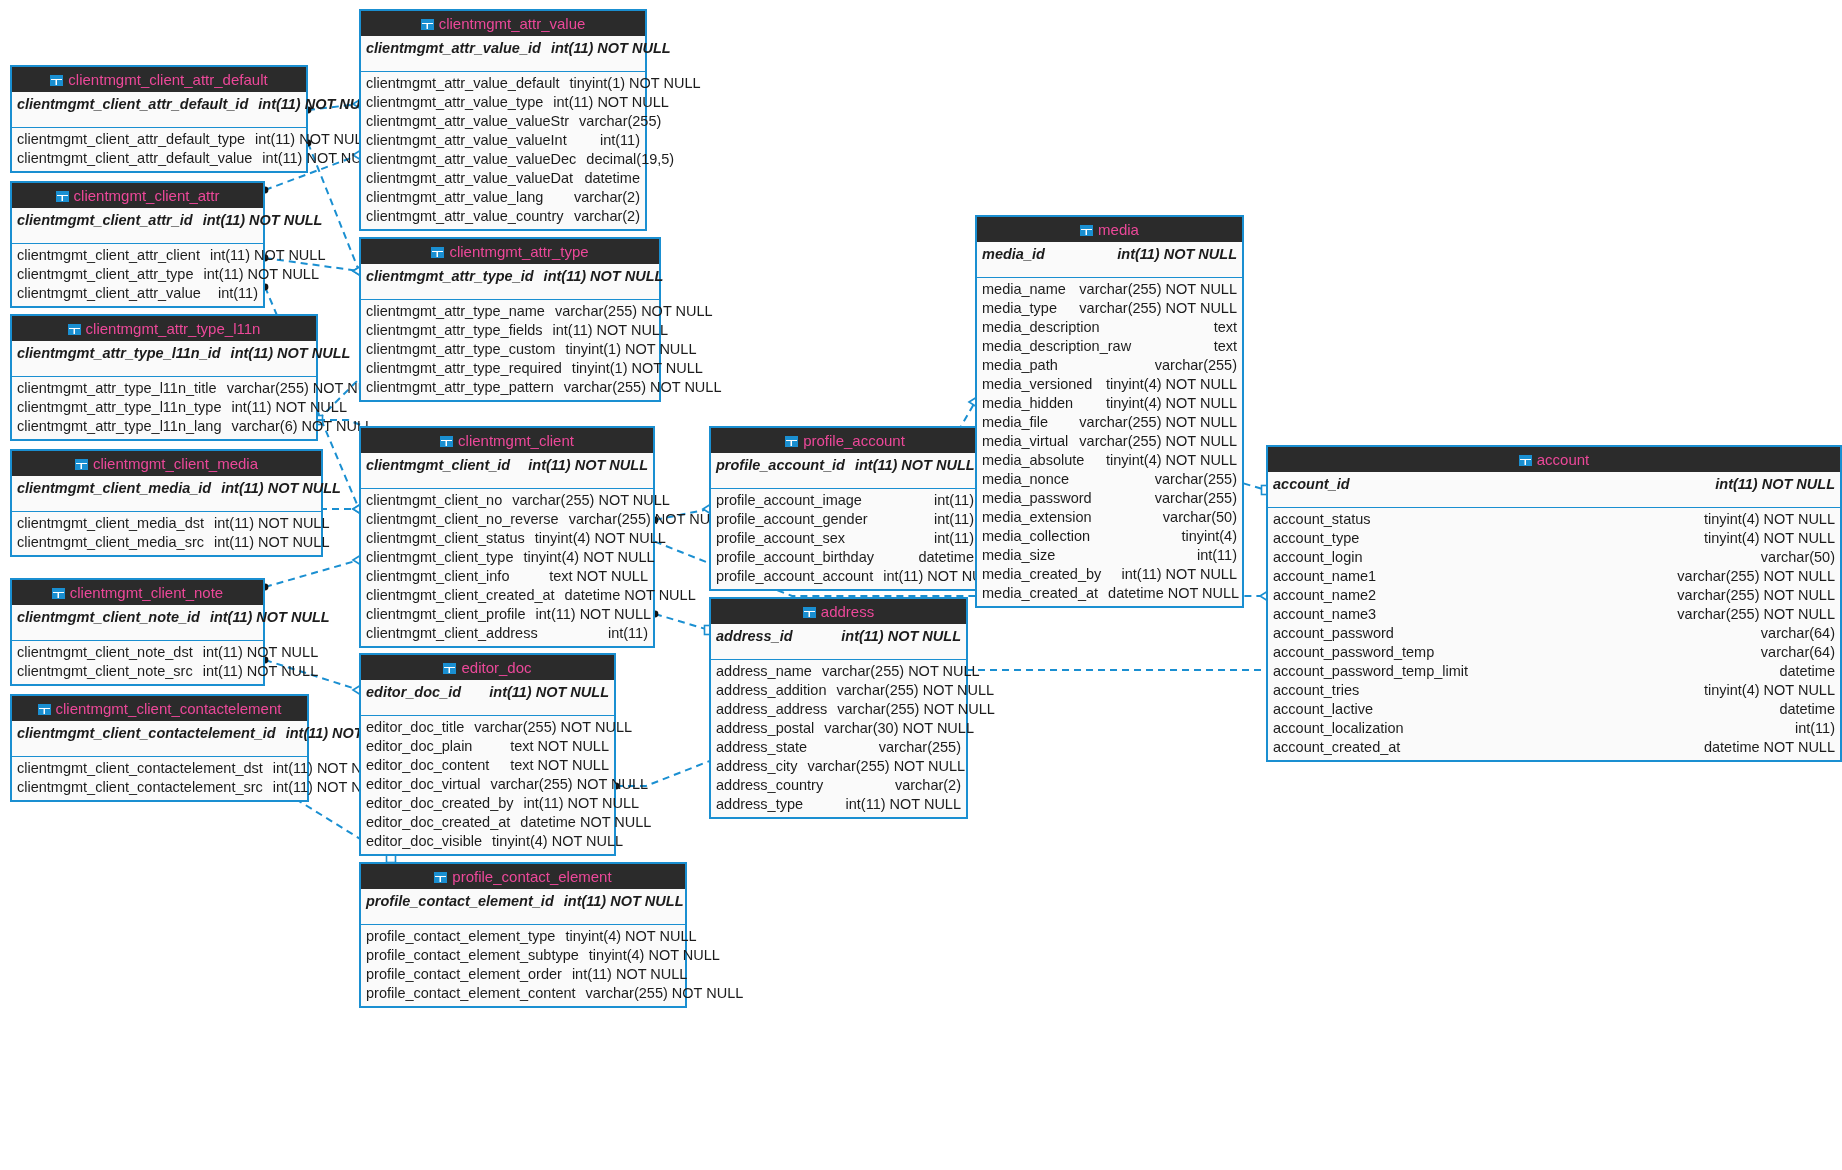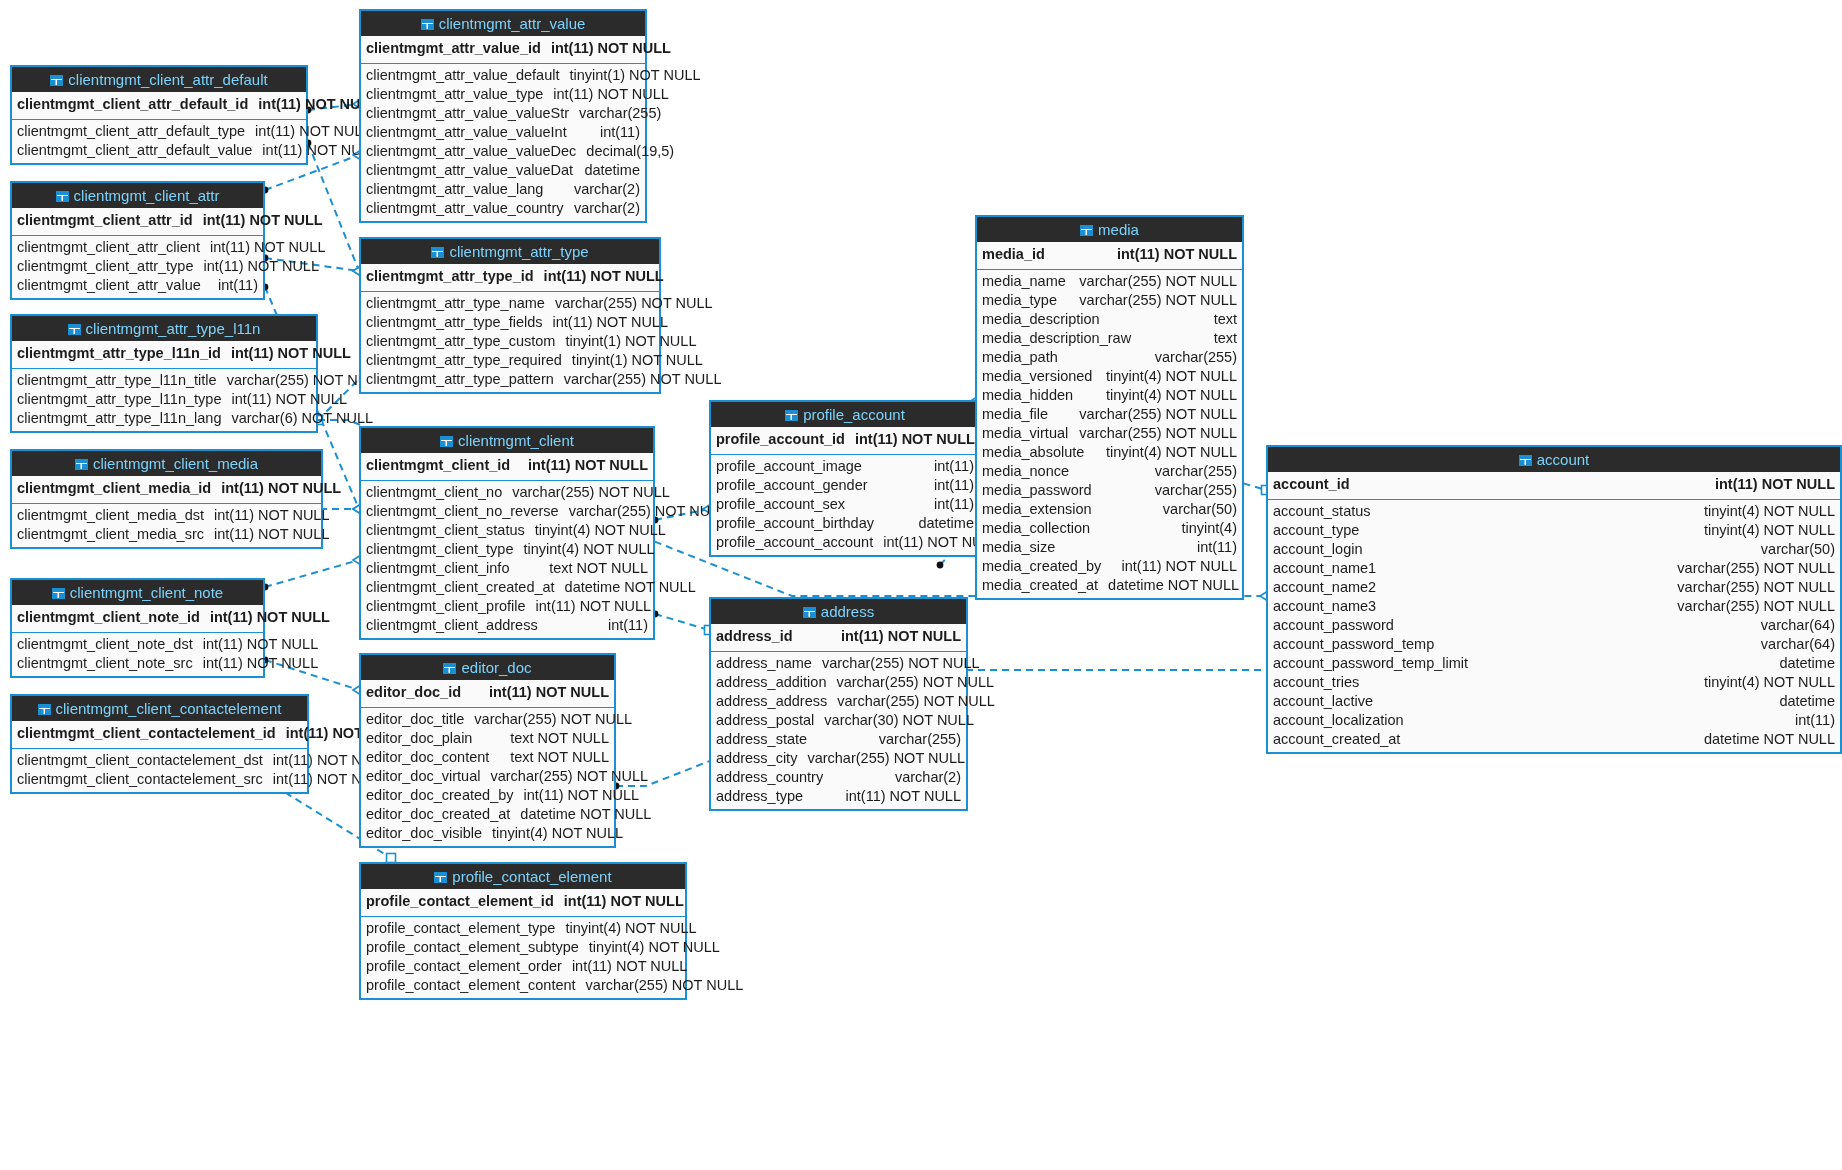--- a/index.html
+++ b/index.html
@@ -12,21 +12,21 @@
 
   .tbl{
     position:absolute;
     background:#fafafa;
     border:2px solid #1a8fd1;
     box-sizing:border-box;
     box-shadow:0 0 0 0 rgba(0,0,0,0);
   }
   .tbl-hdr{
     background:#2b2b2b;
-    color:#7dd3fc;
+    color:#ec4899;
     font-size:15px;
     height:25px;
     line-height:25px;
     text-align:center;
     white-space:nowrap;
     position:relative;
   }
   .tbl-hdr .ico{
     display:inline-block;
     width:13px;height:11px;
@@ -46,21 +46,21 @@
     font-size:14.5px;
     color:#1c1c1c;
     padding:0 5px;
     white-space:nowrap;
     box-sizing:border-box;
   }
   .pk-row .row{font-weight:bold;height:22px;line-height:22px;}
   .row .fname{text-align:left;padding-right:10px;}
   .row .ftype{text-align:right;color:#1c1c1c;}
   .fields{padding:2px 0 3px 0;}
-  .pkwrap{padding:1px 0 4px 0;}
+  .pkwrap{padding:1px 0 12px 0;font-style:italic;}
 </style>
 </head>
 <body>
 
 <div id="canvas">
   <svg id="edges">
       <g>
         <path d="M 308 110 L 359 104" fill="none" stroke="#1a8fd1" stroke-width="2" stroke-dasharray="7,5"></path>
         <g>
           <circle cx="308" cy="110" r="3.4" fill="#111111"></circle>
@@ -569,21 +569,21 @@
         <div class="row">
           <span class="fname">profile_contact_element_order</span>
           <span class="ftype">int(11) NOT NULL</span>
         </div>
         <div class="row">
           <span class="fname">profile_contact_element_content</span>
           <span class="ftype">varchar(255) NOT NULL</span>
         </div>
       </div>
     </div>
-    <div class="tbl" style="left: 709px; top: 400px; width: 272px;">
+    <div class="tbl" style="left: 709px; top: 426px; width: 272px;">
       <div class="tbl-hdr"><span><svg class="ico" viewBox="0 0 13 11" xmlns="http://www.w3.org/2000/svg">
             <rect x="0" y="0" width="13" height="11" fill="#ffffff"></rect>
             <rect x="0.5" y="0.5" width="12" height="10" fill="none" stroke="#1a8fd1" stroke-width="1"></rect>
             <rect x="1" y="1" width="11" height="3" fill="#1a8fd1"></rect>
             <rect x="1" y="5" width="4.5" height="5" fill="#1a8fd1"></rect>
             <rect x="7" y="5" width="5" height="5" fill="#1a8fd1"></rect>
           </svg></span><span>profile_account</span></div>
       <div class="pk-row pkwrap">
         <div class="row">
           <span class="fname">profile_account_id</span>

